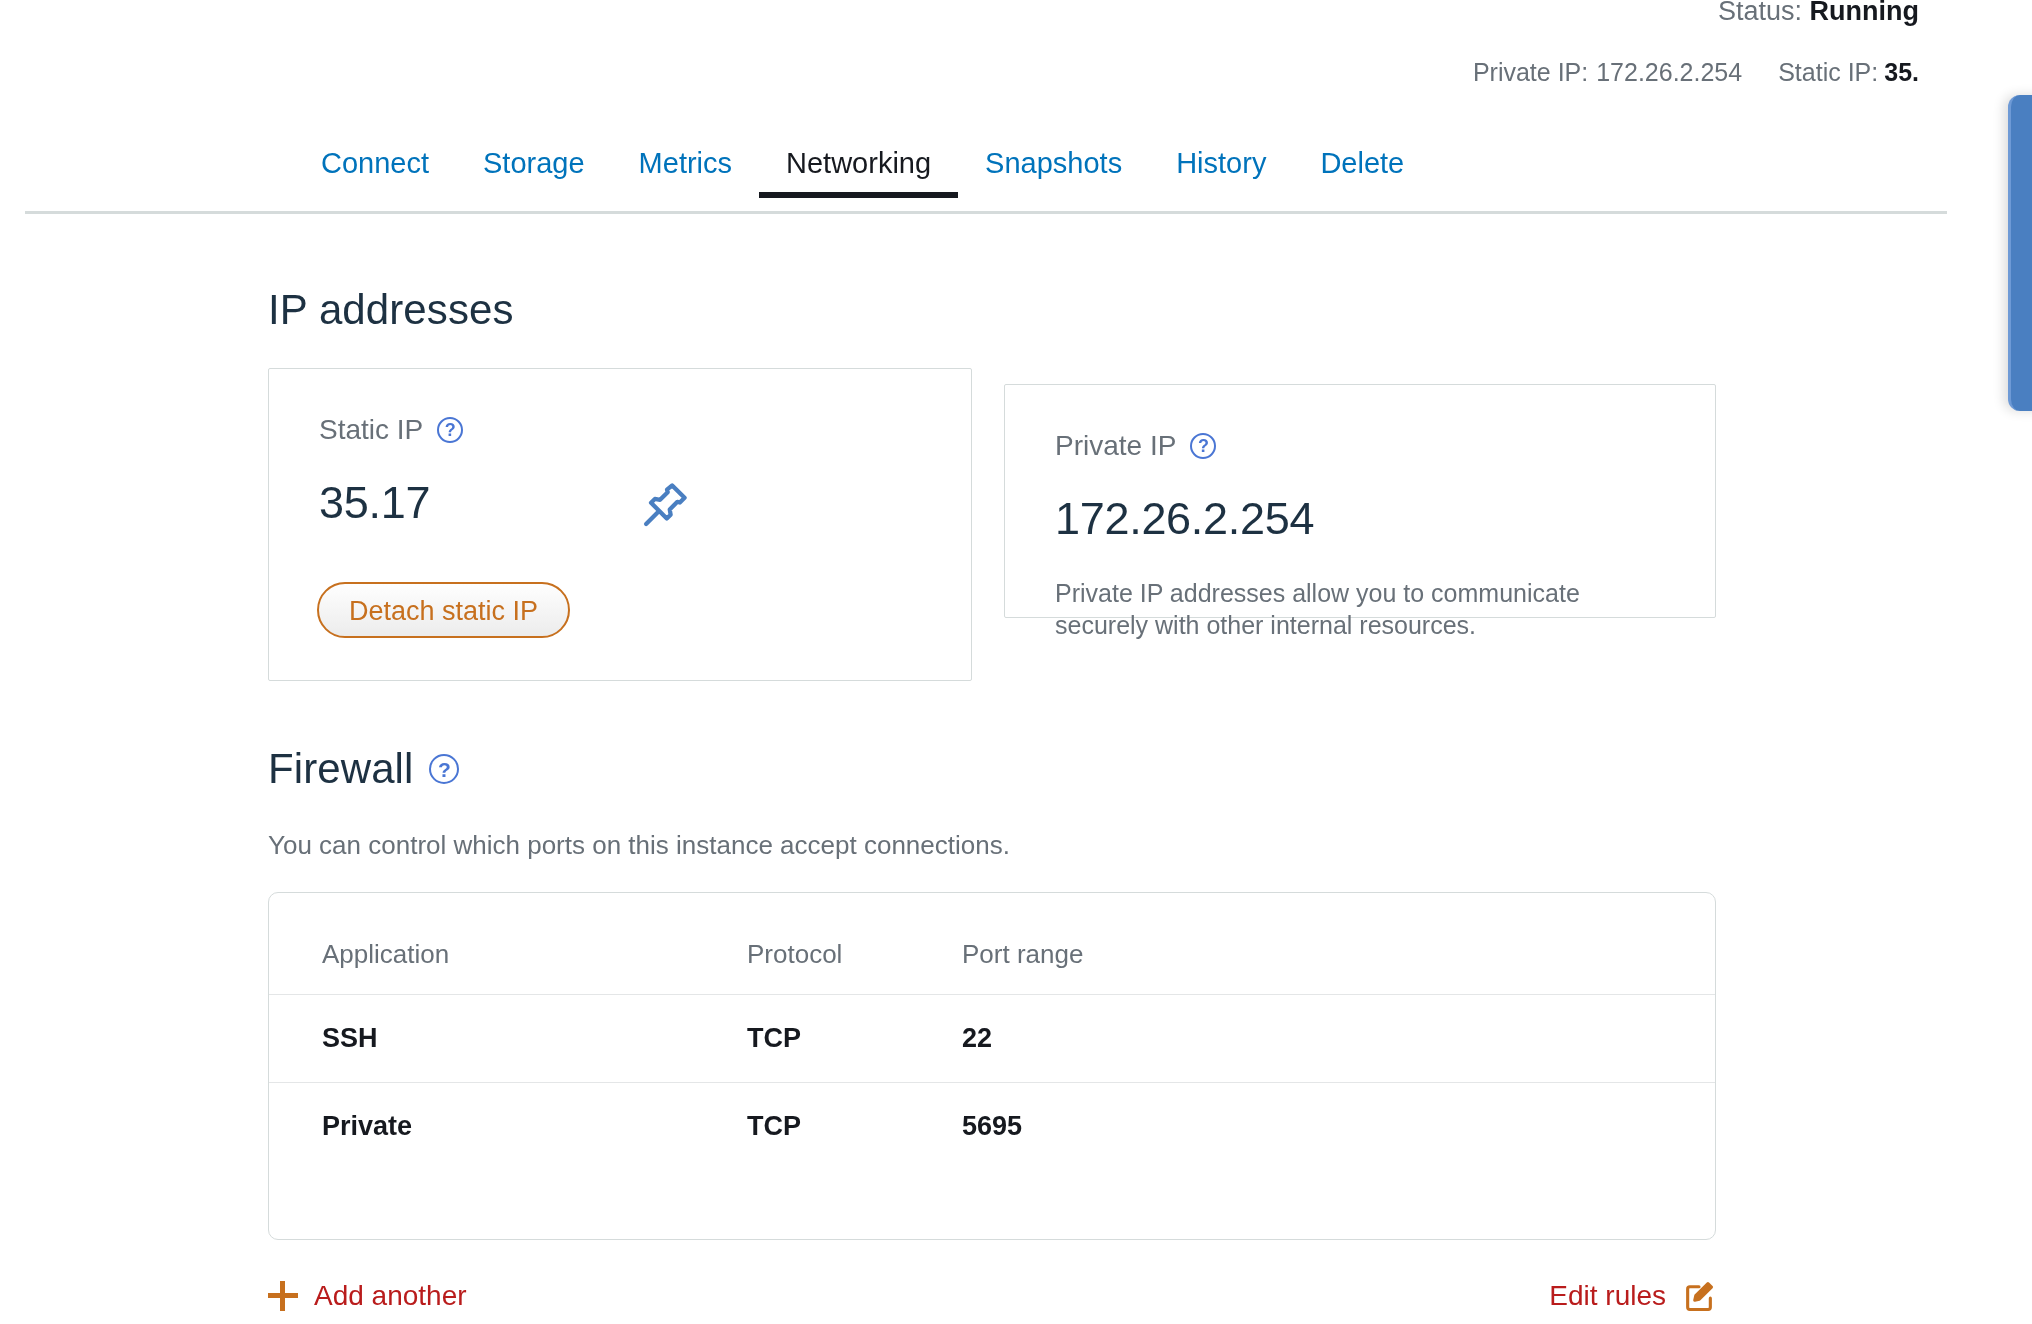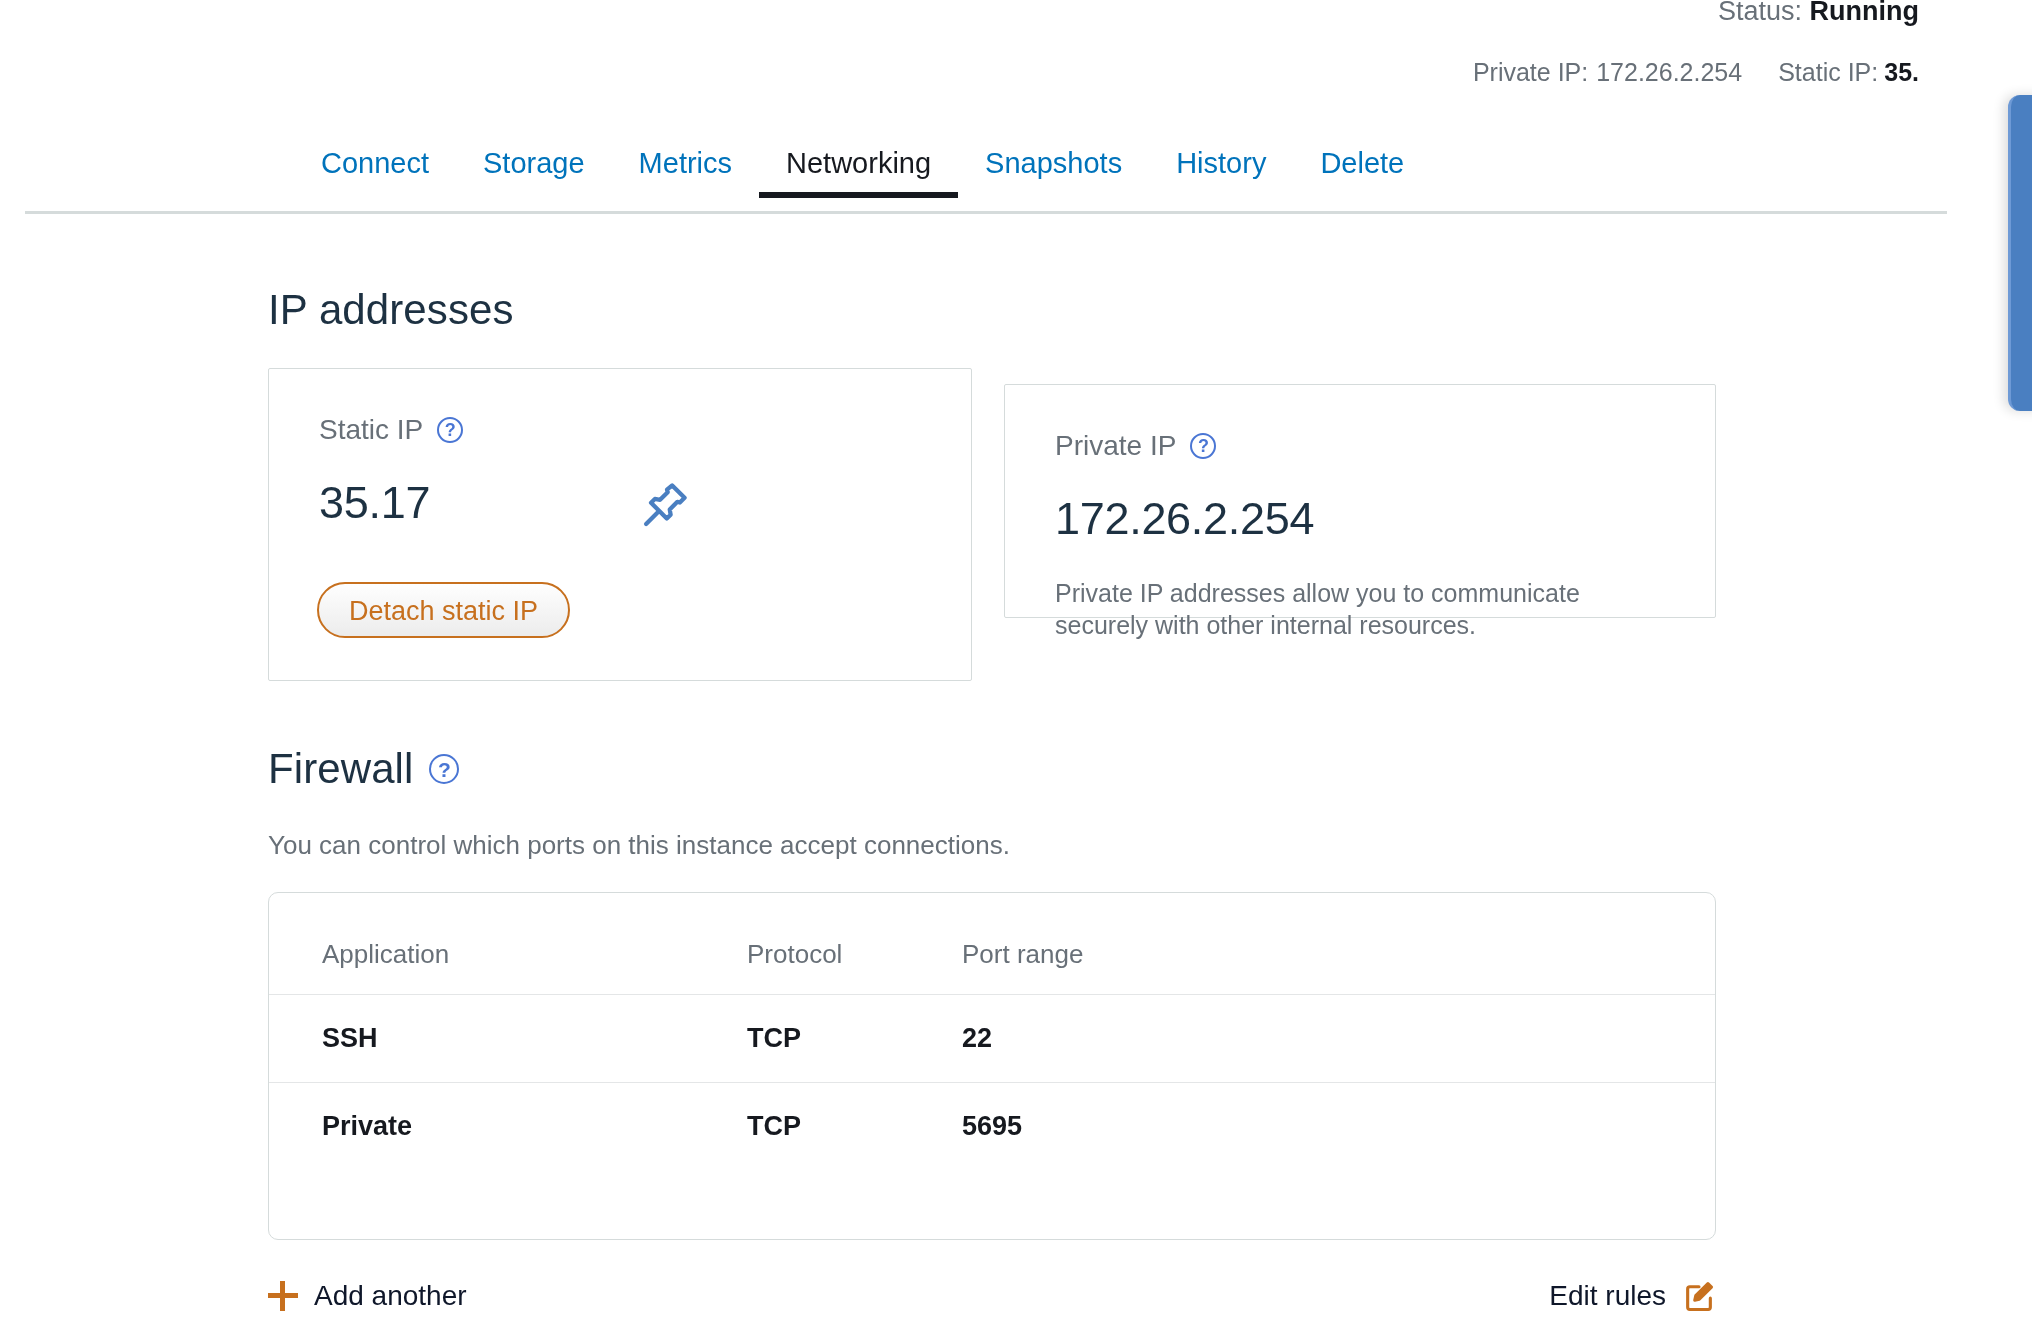--- a/index.html
+++ b/index.html
@@ -261,21 +261,21 @@
     width: 1448px;
     height: 56px;
     display: flex;
     align-items: center;
     justify-content: space-between;
   }
   .link-orange {
     display: flex;
     align-items: center;
     gap: 16px;
-    color: #0f172a;
+    color: #b91c1c;
     font-size: 28px;
     cursor: pointer;
     white-space: nowrap;
   }
   .plus-icon {
     position: relative;
     width: 30px;
     height: 30px;
     flex: 0 0 30px;
   }

